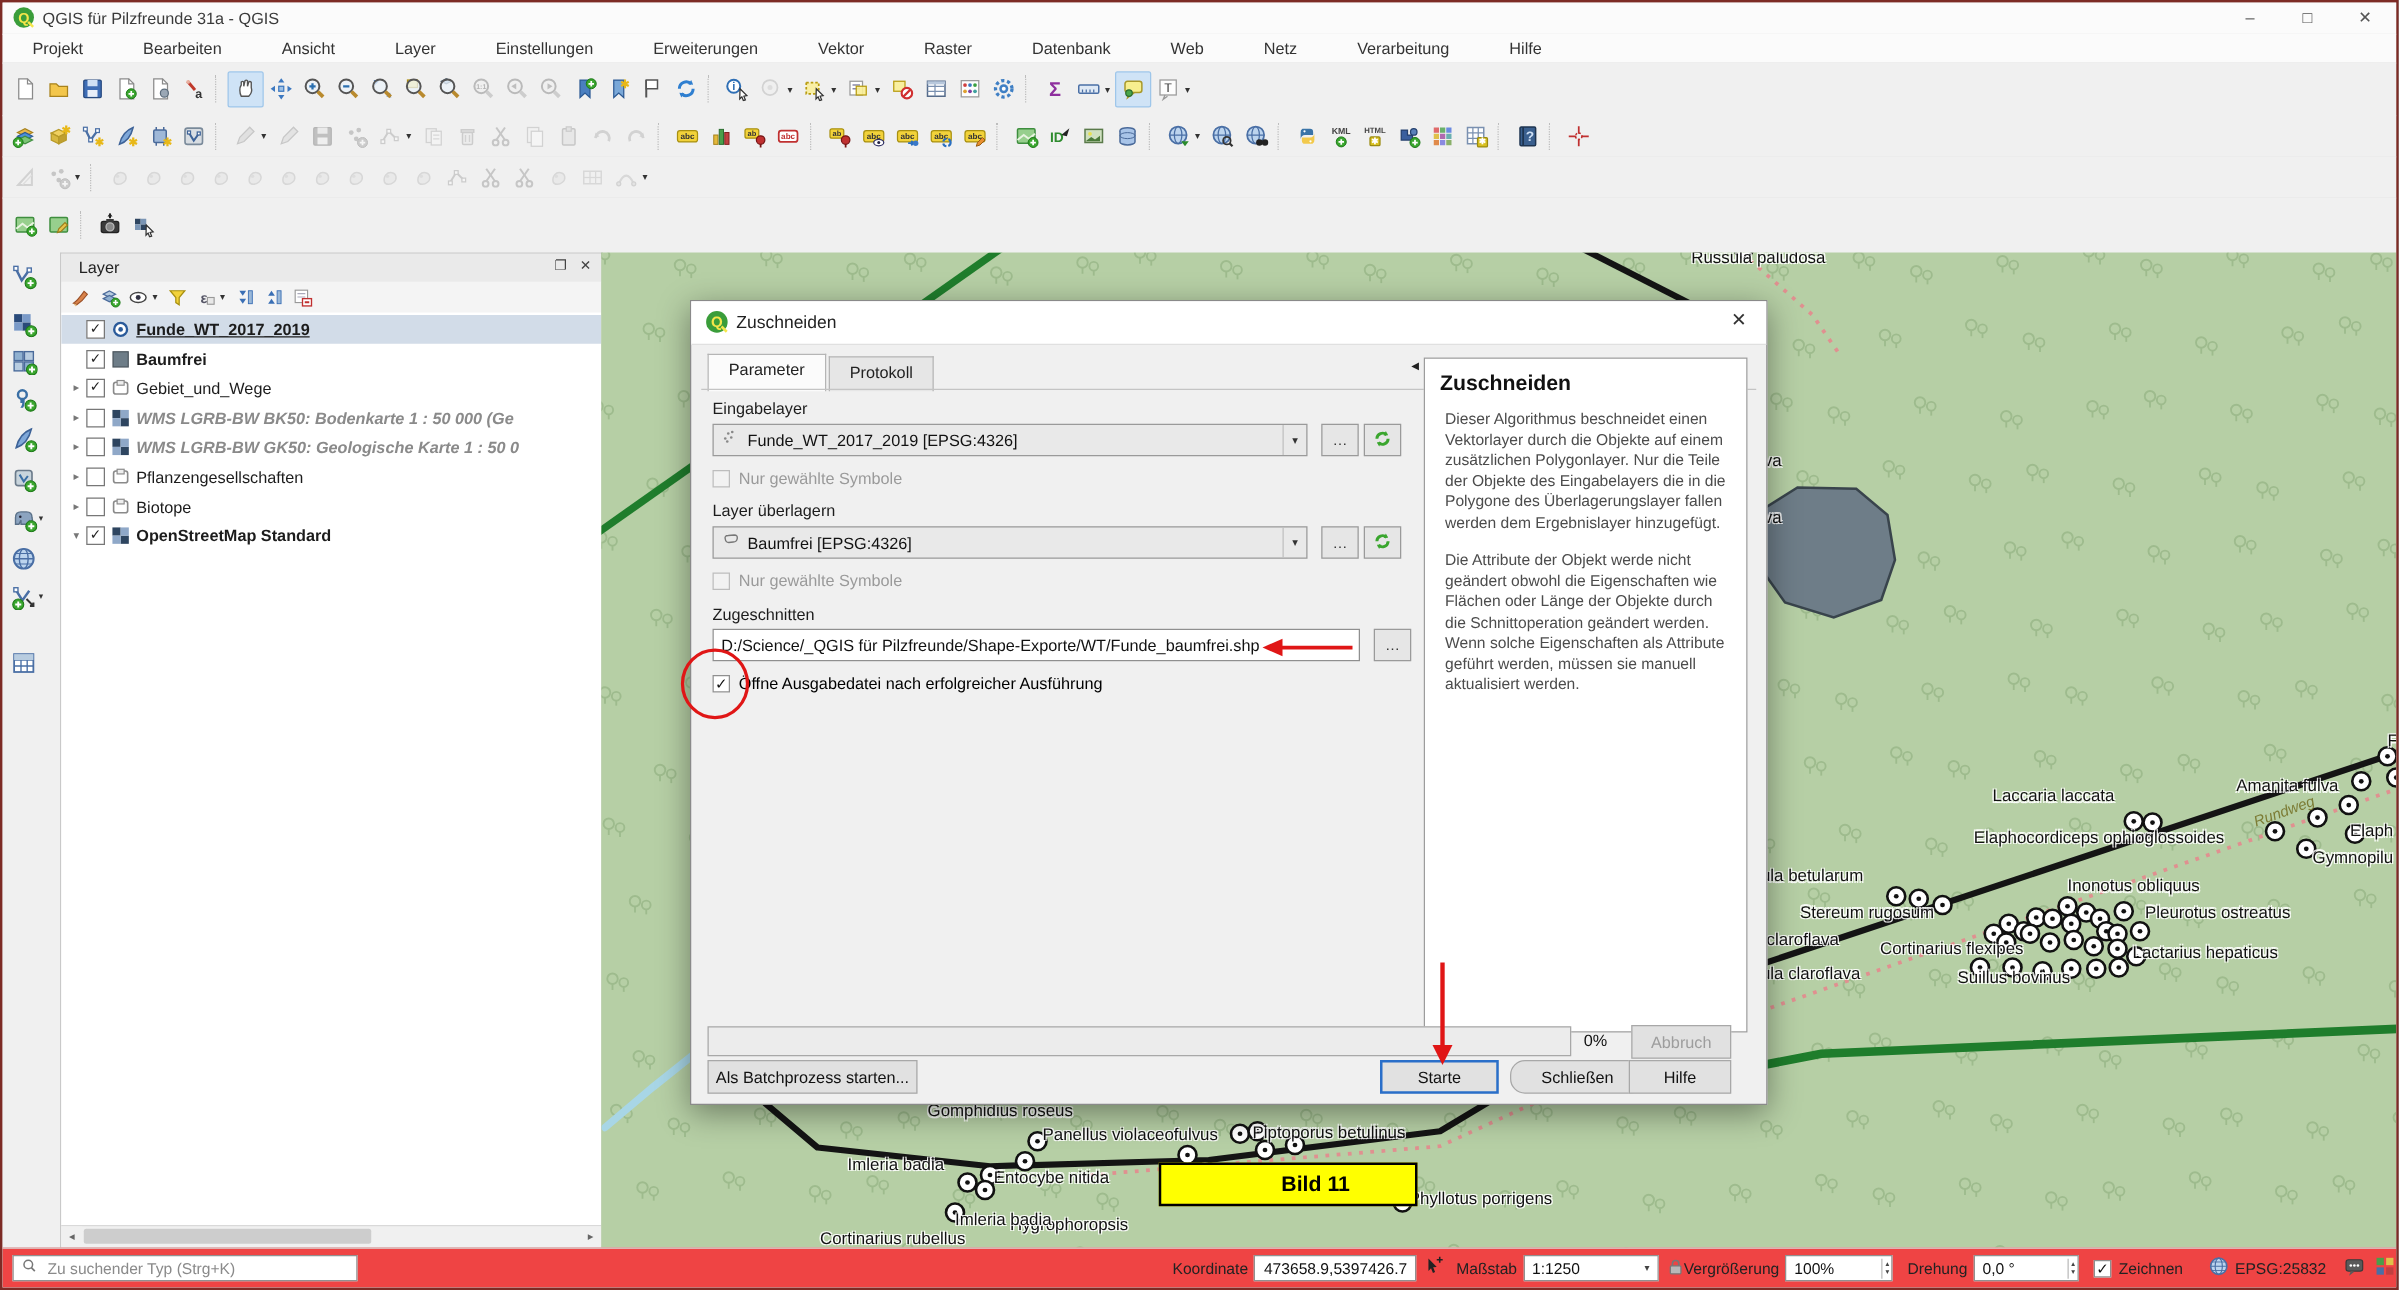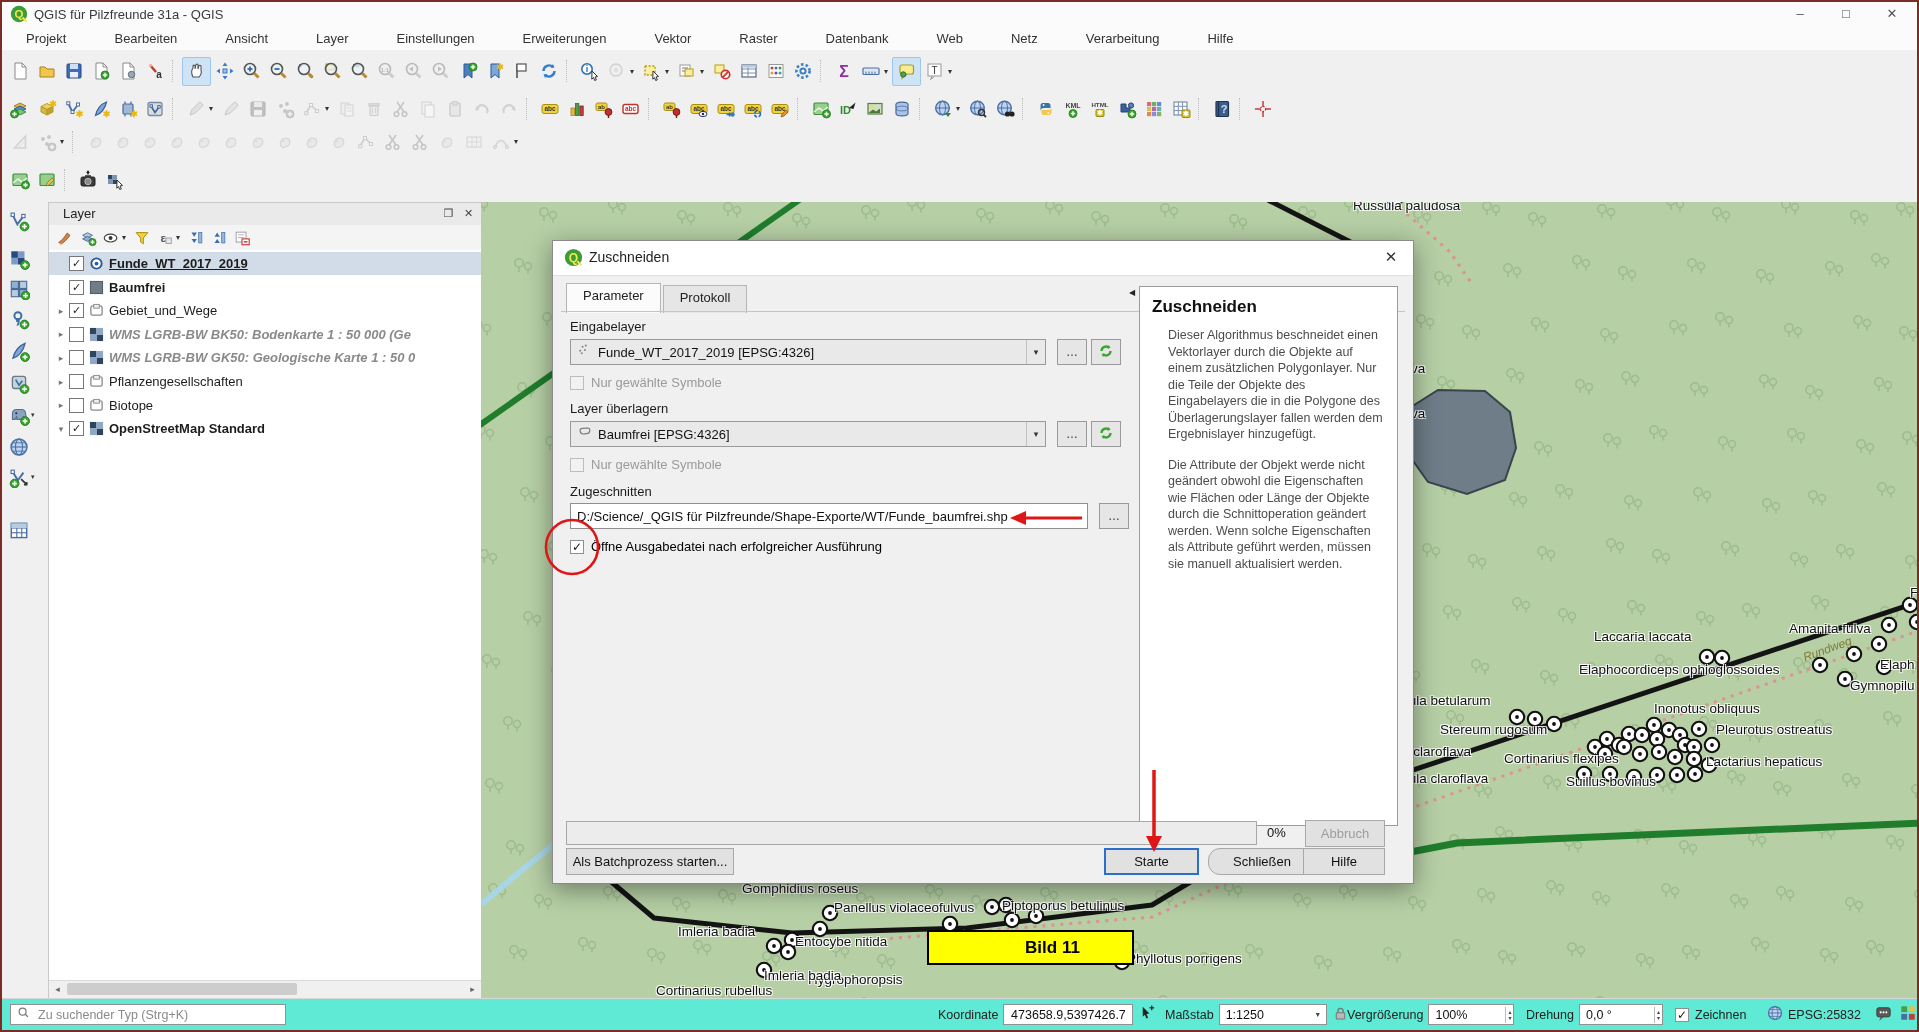--- a/index.html
+++ b/index.html
@@ -67,30 +67,30 @@
   .sqbtn{position:absolute;width:30px;height:26px;background:#e6e6e6;border:1px solid #9a9a9a;box-sizing:border-box;
         display:flex;align-items:center;justify-content:center;font-size:12px;color:#333;}
   .chkrow{position:absolute;display:flex;align-items:center;font-size:13px;}
   .chkbox{width:14px;height:14px;border:1px solid #8f8f8f;background:#fff;margin-right:7px;font-size:12px;line-height:13px;text-align:center;color:#111;box-sizing:border-box;}
   .chkrow.dis{color:#9a9a9a;}
   .chkrow.dis .chkbox{border-color:#bdbdbd;background:#f2f2f2;}
   .field{position:absolute;height:26px;background:#fff;border:1px solid #8f8f8f;box-sizing:border-box;font-size:13px;color:#111;
          display:flex;align-items:center;padding:0 6px;white-space:nowrap;overflow:hidden;}
   .helppane{position:absolute;left:586px;top:45px;width:259px;height:540px;background:#fff;border:1px solid #9c9c9c;overflow:hidden;box-sizing:border-box;padding:8px 12px;}
   .helppane h2{margin:2px 0 10px 0;font-size:17px;color:#111;}
-  .helppane p{margin:0 0 14px 16px;font-size:12.5px;line-height:1.32;color:#4c4c4c;}
+  .helppane p{margin:0 0 14px 4px;font-size:12.5px;line-height:1.32;color:#4c4c4c;}
   .splitarrow{position:absolute;left:576px;top:47px;font-size:8px;color:#222;}
   .progress{position:absolute;left:13px;top:580px;width:691px;height:24px;background:#ececec;border:1px solid #a8a8a8;box-sizing:border-box;}
   .pct{position:absolute;left:714px;top:584px;font-size:13px;color:#111;}
   .btn{position:absolute;height:27px;background:#e1e1e1;border:1px solid #a8a8a8;box-sizing:border-box;font-size:13px;color:#111;
        display:flex;align-items:center;justify-content:center;}
   .btn.dis{color:#9d9d9d;}
   .btn.def{border:2px solid #2a6fc9;}
   
-  .status{position:absolute;left:0;right:0;bottom:0;height:31px;background:#5eead4;border-top:1px solid #d8d8d8;font-size:12.5px;color:#222;}
+  .status{position:absolute;left:0;right:0;bottom:0;height:31px;background:#ef4444;border-top:1px solid #d8d8d8;font-size:12.5px;color:#222;}
   .status .seg{position:absolute;top:0;height:100%;display:flex;align-items:center;}
   .sfield{background:#fff;border:1px solid #919191;height:21px;display:flex;align-items:center;padding:0 6px;box-sizing:border-box;font-size:12.5px;color:#111;}
   .spin .arrows{display:flex;flex-direction:column;font-size:6px;line-height:6px;color:#444;border-left:1px solid #bbb;padding:2px 2px;}
   .annot{position:absolute;left:0;top:0;width:1919px;height:1032px;z-index:60;pointer-events:none;}
 </style>
 </head>
 <body>
 
 <div class="win">
 

